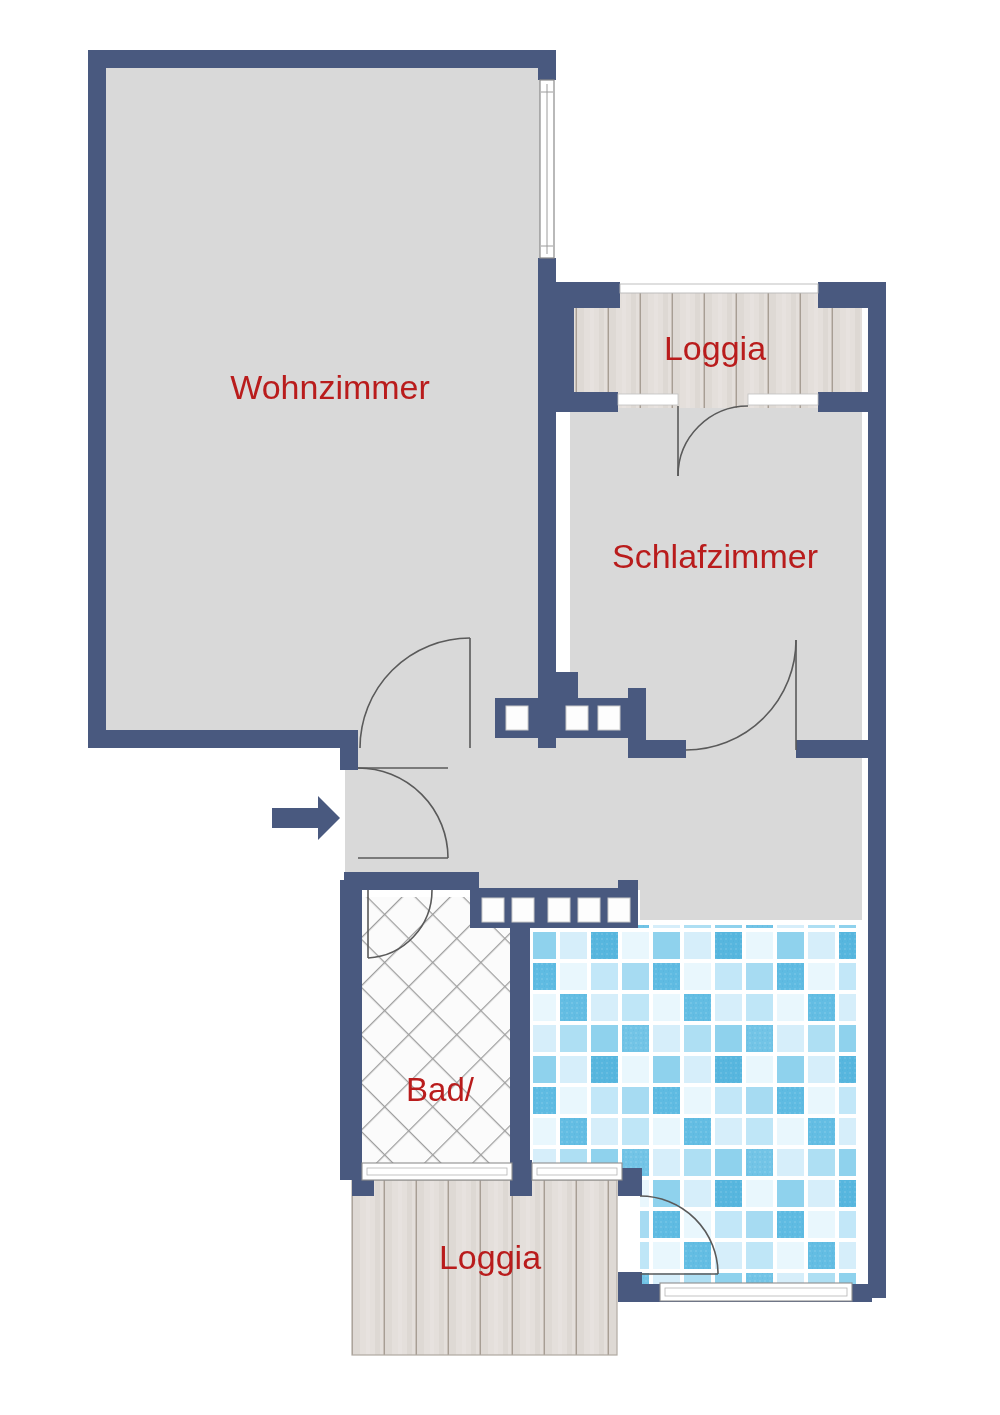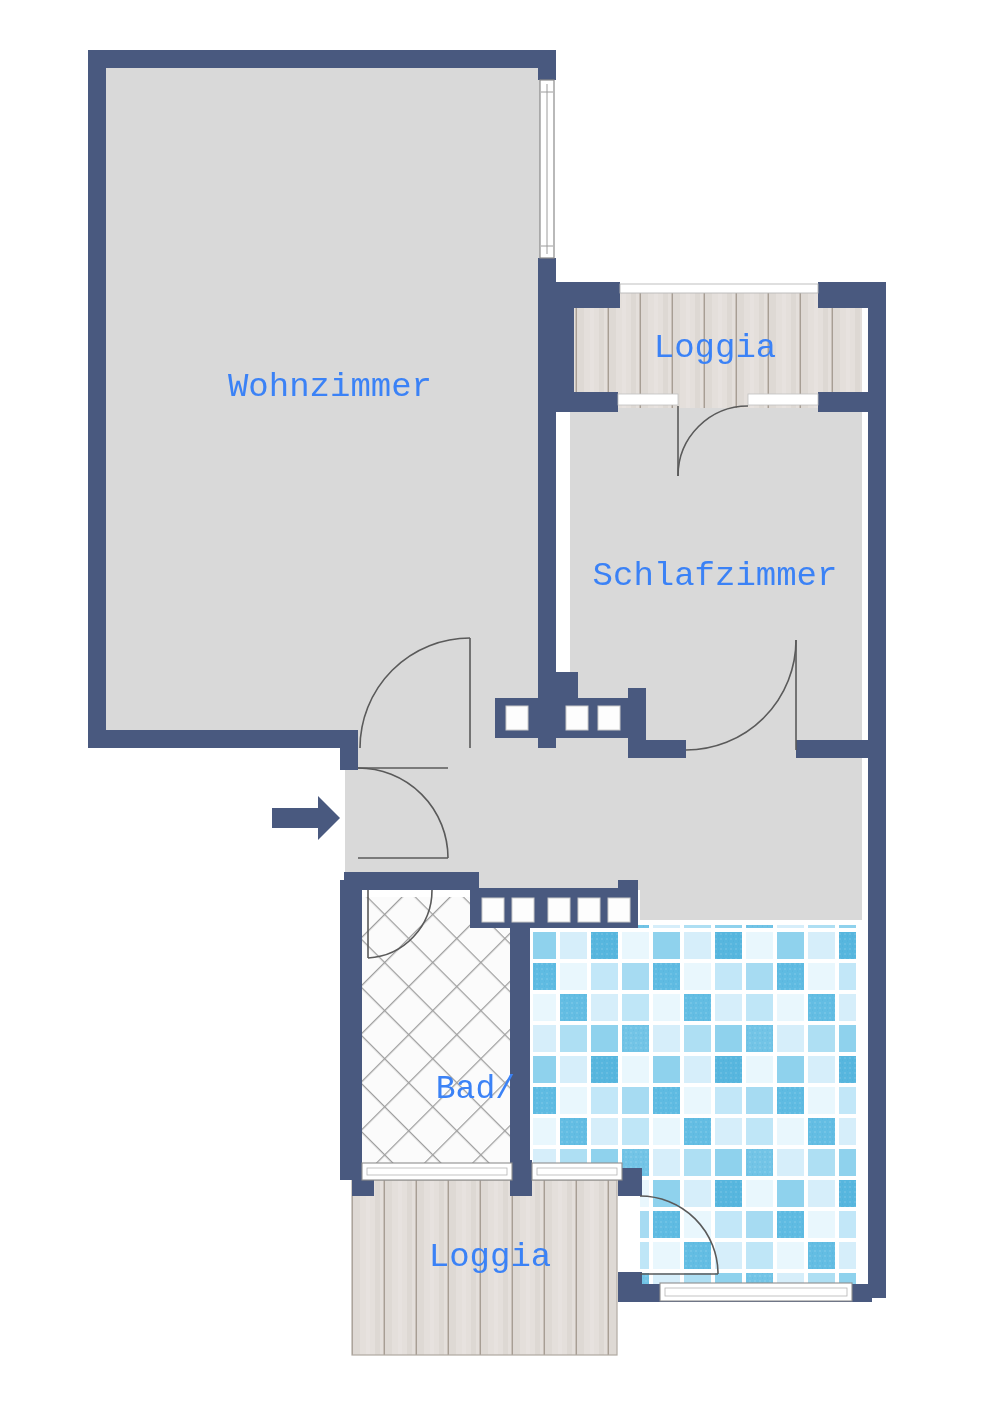--- a/index.html
+++ b/index.html
@@ -18,34 +18,34 @@
     position: relative;
     width: 1000px;
     height: 1415px;
     background: #ffffff;
   }
   #plan svg {
     display: block;
   }
   .room-label {
     position: absolute;
-    font-family: Liberation Mono, monospace;
+    font-family: Liberation Sans, sans-serif;
     font-size: 34px;
-    color: #3b82f6;
+    color: #b91c1c;
     white-space: pre;
     text-align: center;
     line-height: 1.18;
     pointer-events: none;
   }
   .room-label.small { font-size: 33px; }
   .lbl-wohnzimmer { left: 120px; top: 367px; width: 420px; }
   .lbl-loggia-top { left: 590px; top: 328px; width: 250px; }
-  .lbl-schlafzimmer { left: 575px; top: 556px; width: 280px; }
+  .lbl-schlafzimmer { left: 575px; top: 536px; width: 280px; }
   .lbl-kueche      { left: 600px; top: 1058px; width: 220px; }
-  .lbl-badwc       { left: 365px; top: 993px; width: 150px; text-align: right; }
+  .lbl-badwc       { left: 365px; top: 993px; width: 150px; }
   .lbl-loggia-bot  { left: 380px; top: 1237px; width: 220px; }
 </style>
 </head>
 <body>
 
 <div id="plan">
 
   <svg width="1000" height="1415" viewBox="0 0 1000 1415">
     <defs>
 

